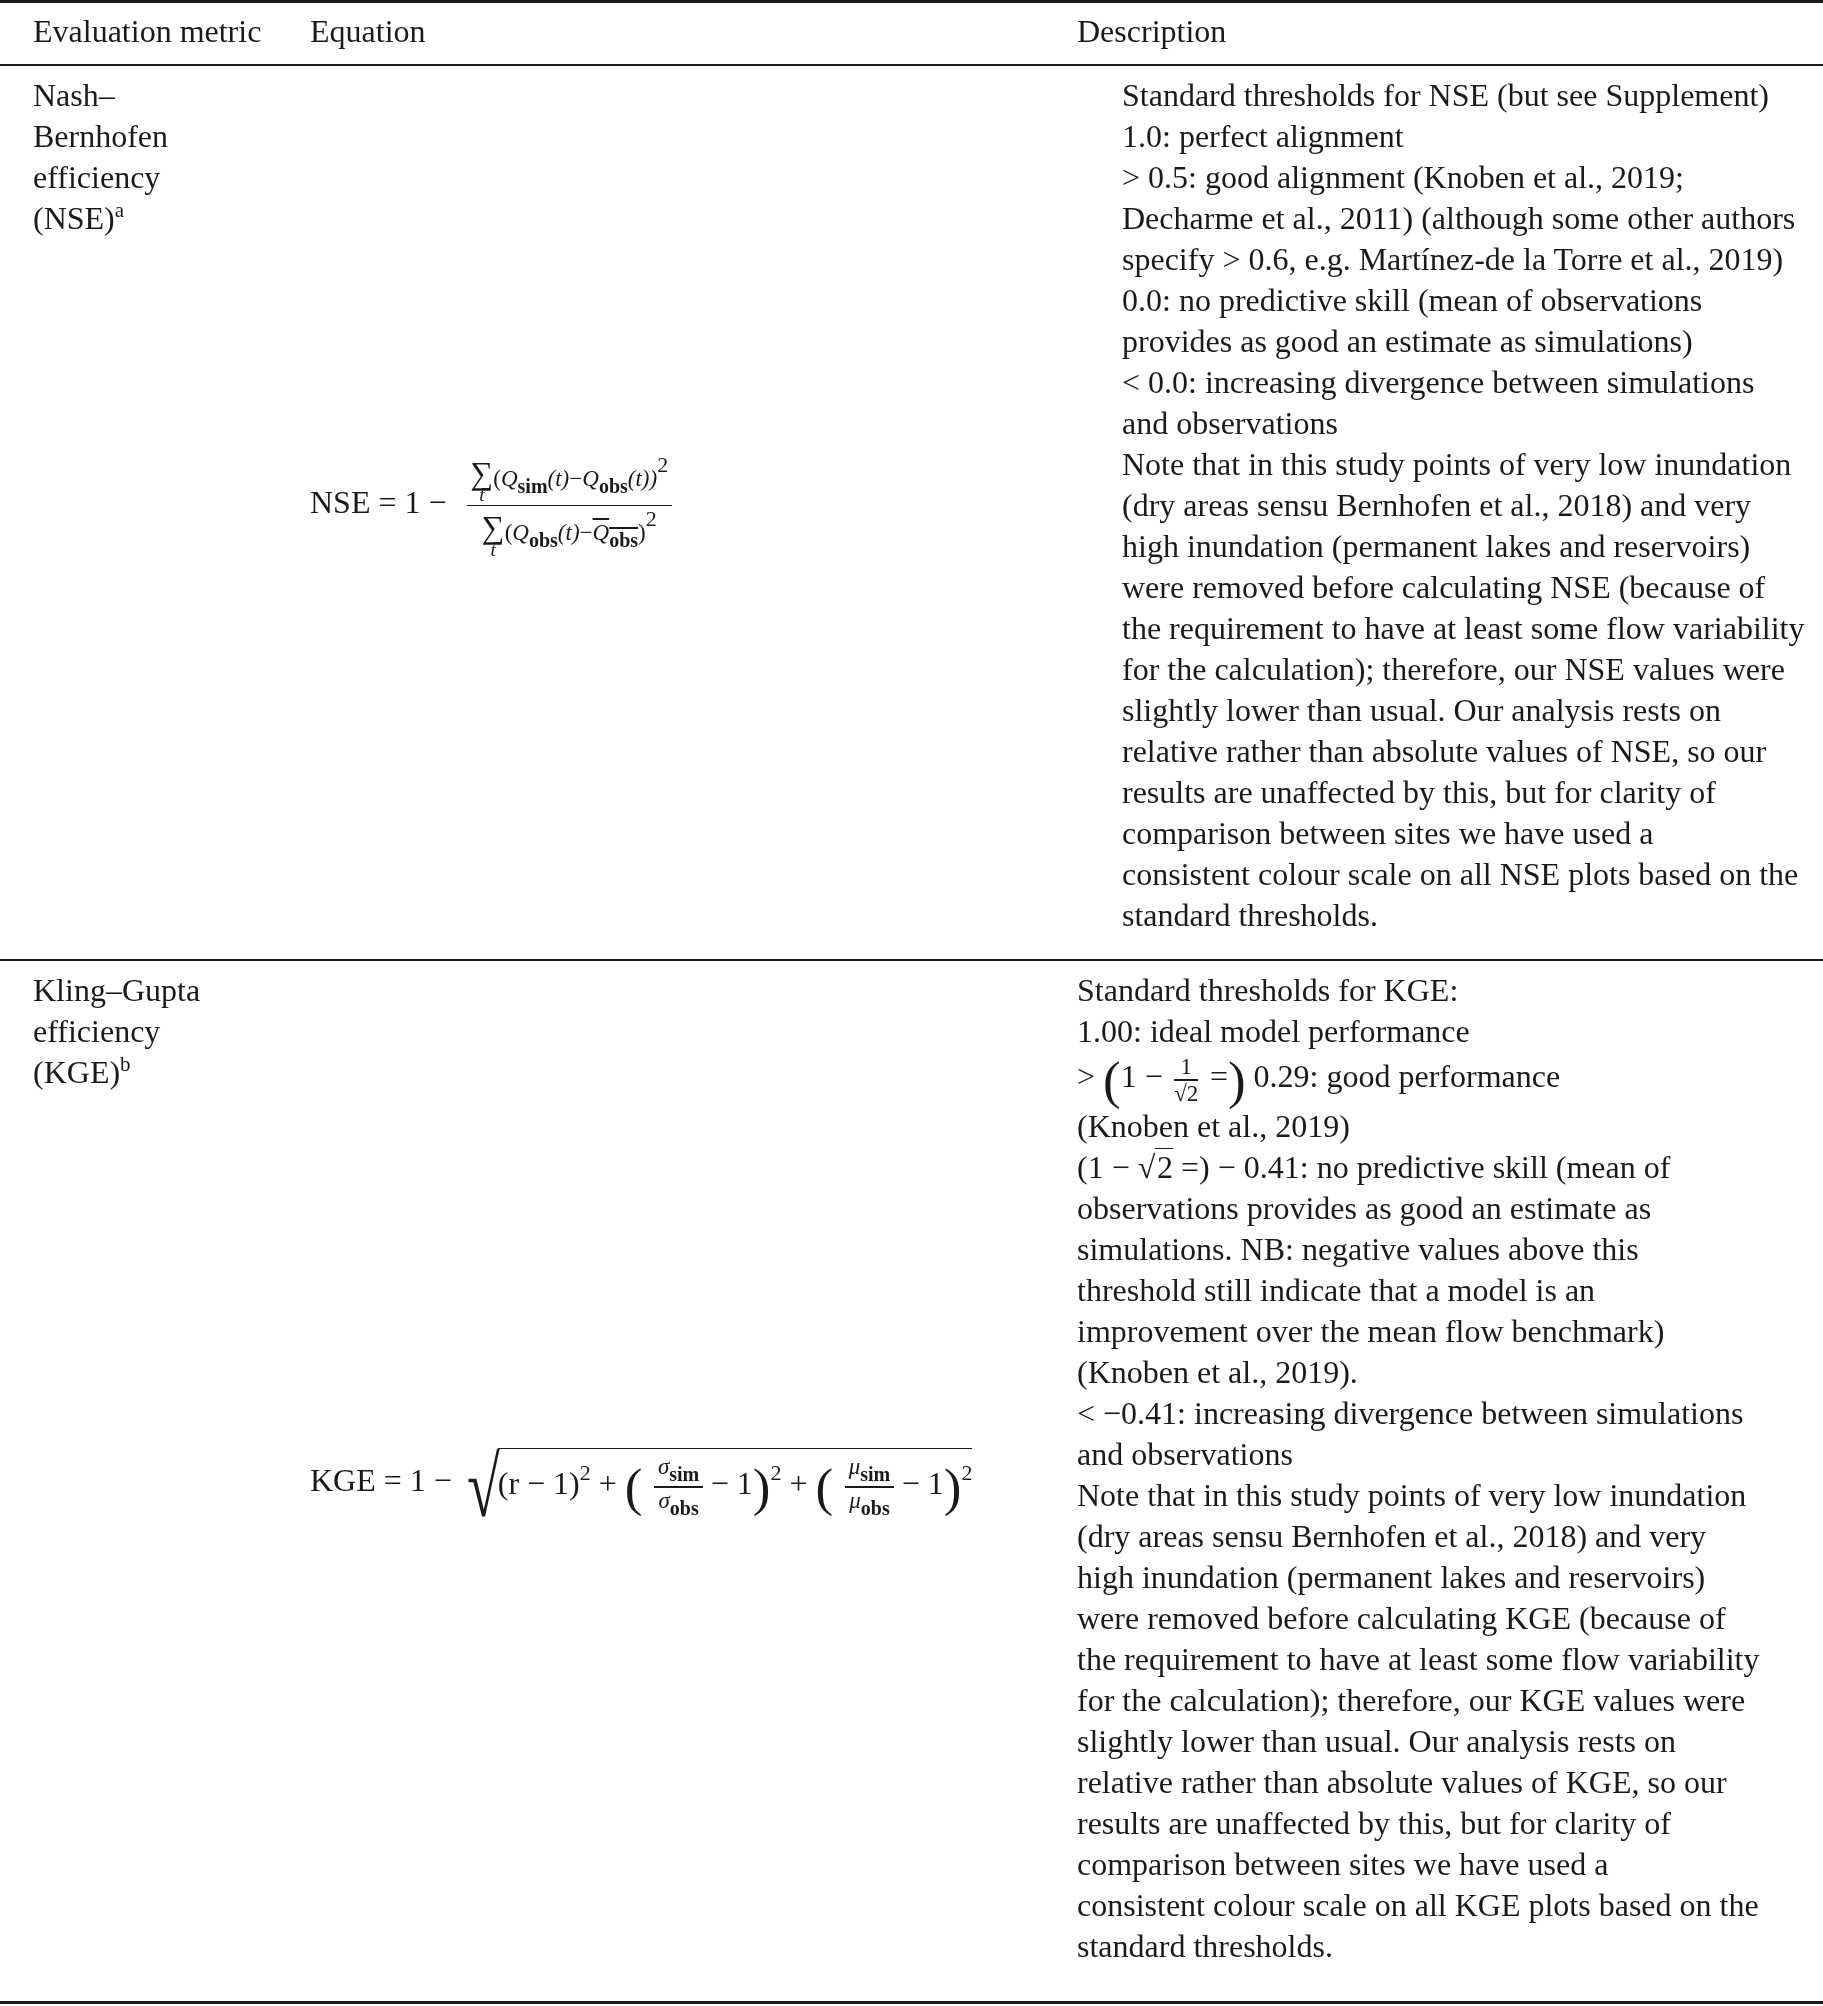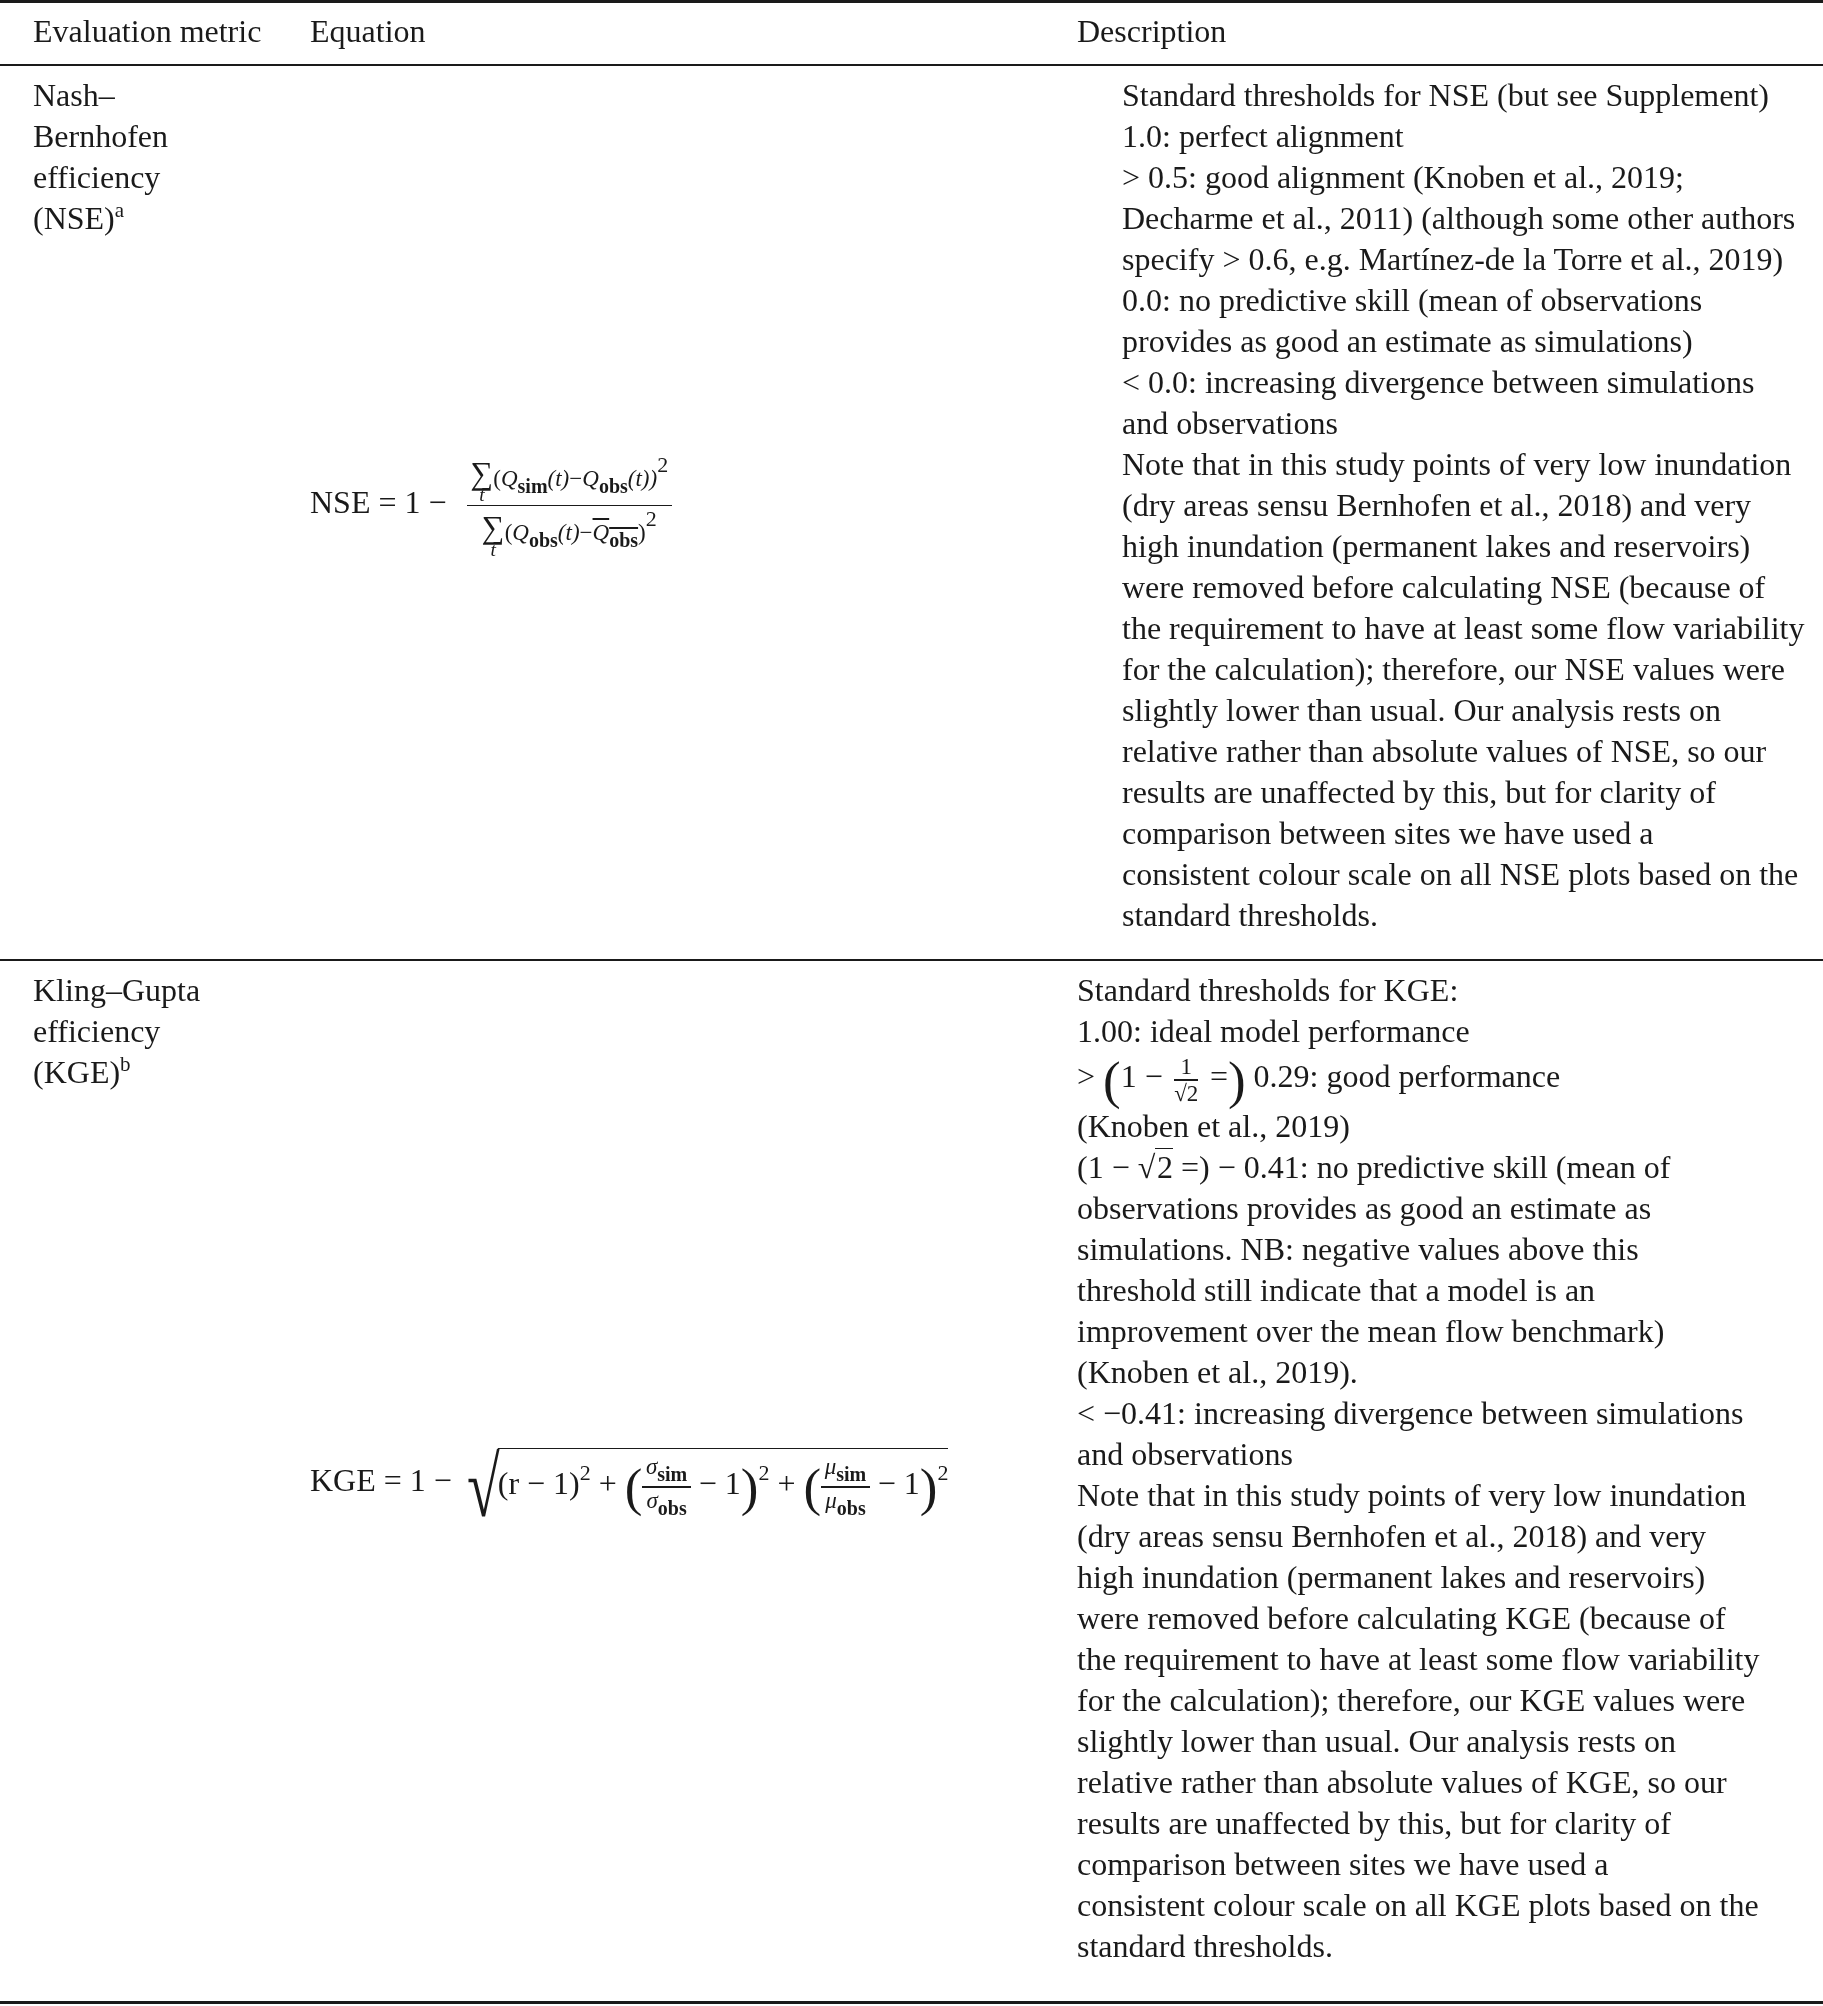--- a/index.html
+++ b/index.html
@@ -23,21 +23,21 @@
   .col3 { left: 1077px; width: 746px; }
 
   .desc-line { display: block; white-space: nowrap; }
   sup { font-size: 21px; vertical-align: 12.4px; line-height: 0; }
 
   
   .math { position: absolute; font-family: "Liberation Serif", "DejaVu Serif", serif; font-size: 32px; white-space: nowrap; }
   .it { font-style: italic; }
   .sub { font-size: 20px; vertical-align: -7px; font-weight: bold; }
   .sup2 { font-size: 22px; vertical-align: 14px; }
-  .frac { display: inline-block; vertical-align: middle; text-align: center; }
+  .frac { display: inline-block; vertical-align: middle; text-align: center; margin-left: 12px; }
   .frac .num, .frac .den { display: block; padding: 0 3.5px; }
   .frac .bar { display: block; height: 1.8px; background: #1a1a1a; }
   .small-frac { font-size: 23px; }
   .sigma-sum { display: inline-block; text-align: center; vertical-align: middle; line-height: 1; }
   .sigma-sum .s { display: block; font-size: 32px; }
   .sigma-sum .t { display: block; font-size: 19.4px; font-style: italic; margin-top: -3.5px; }
   .overline { text-decoration: overline; }
   .bigparen { font-size: 53px; vertical-align: -10.6px; font-weight: 200; }
   .sqrt-sign { font-size: 85px; vertical-align: -25px; display: inline-block; transform: scaleX(0.7); margin-right: -8.8px; }
   .sqrt-body { display: inline-block; border-top: 1.8px solid #1a1a1a; padding-top: 5.3px; vertical-align: middle; }

